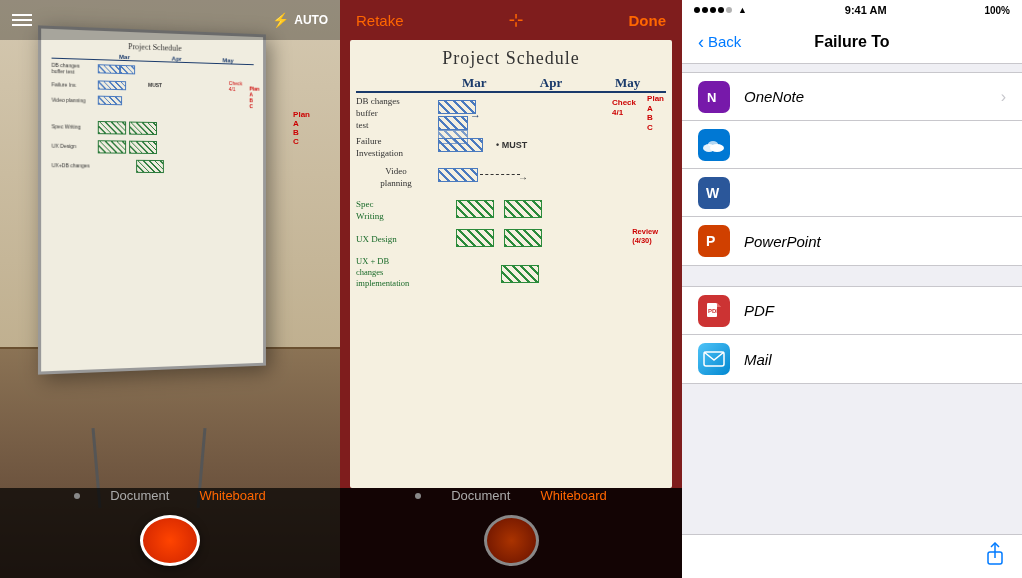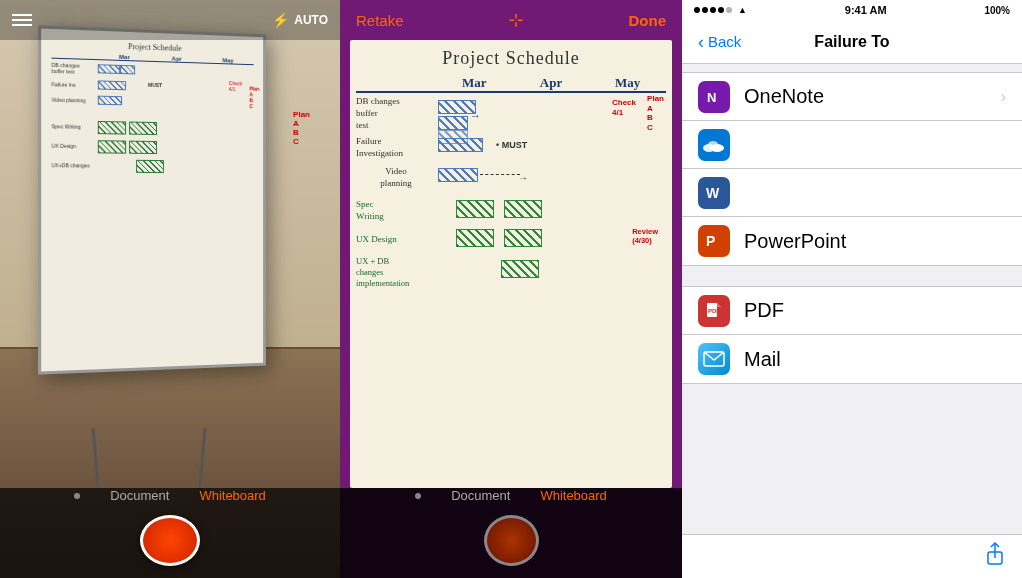--- a/index.html
+++ b/index.html
@@ -115,21 +115,21 @@
       border-radius: 50%;
       background: radial-gradient(circle, #ff4400, #cc2200);
       border: 3px solid #fff;
       box-shadow: 0 2px 8px rgba(0,0,0,0.5);
     }
 
     
     .panel-processed {
       width: 342px;
       height: 578px;
-      background: #701a75;
+      background: #7f1d1d;
       position: relative;
       flex-shrink: 0;
     }
     .processed-top-bar {
       position: absolute;
       top: 0;
       left: 0;
       right: 0;
       height: 40px;
       display: flex;
@@ -302,22 +302,23 @@
     }
     .icon-onenote { background: #7719AA; }
     .icon-onedrive { background: #0078d4; }
     .icon-word { background: #2b579a; }
     .icon-powerpoint { background: #d04000; }
     .icon-pdf { background: #cc3333; }
     .icon-mail { background: linear-gradient(135deg, #4fc3f7, #0288d1); }
     .icon-photos { background: white; border: 1px solid #ddd; }
     .export-item-label {
       flex: 1;
-      font-size: 20px;
+      font-size: 15px;
       color: #000;
+      font-style: italic;
     }
     .chevron-right {
       color: #c7c7cc;
       font-size: 16px;
     }
     .ios-bottom-bar {
       height: 44px;
       background: white;
       border-top: 1px solid #c8c7cc;
       display: flex;
@@ -491,21 +492,21 @@
       <div style="display:flex;align-items:center;min-height:26px;margin-bottom:3px;">
         <div style="width:80px;font-size:9px;color:#1a6b2a;line-height:1.3;font-family:Georgia,serif;">UX Design</div>
         <div style="flex:1;position:relative;height:26px;">
           <div style="position:absolute;left:20px;top:2px;width:38px;height:18px;background:repeating-linear-gradient(45deg,#2a8a3a,#2a8a3a 2px,transparent 2px,transparent 6px);border:1.5px solid #2a8a3a;"></div>
           <div style="position:absolute;left:68px;top:2px;width:38px;height:18px;background:repeating-linear-gradient(45deg,#2a8a3a,#2a8a3a 2px,transparent 2px,transparent 6px);border:1.5px solid #2a8a3a;"></div>
 
           <div style="position:absolute;right:8px;top:0px;font-size:7.5px;color:#cc0000;font-weight:bold;line-height:1.2;">Review<br>(4/30)</div>
         </div>
       </div>
 
-      <div style="display:flex;align-items:flex-start;min-height:28px;">
+      <div style="display:flex;align-items:flex-end;min-height:28px;">
         <div style="width:80px;font-size:8.5px;color:#1a6b2a;line-height:1.3;font-family:Georgia,serif;">UX + DB<br>changes<br>implementation</div>
         <div style="flex:1;position:relative;height:28px;">
           <div style="position:absolute;left:65px;top:4px;width:38px;height:18px;background:repeating-linear-gradient(45deg,#2a8a3a,#2a8a3a 2px,transparent 2px,transparent 6px);border:1.5px solid #2a8a3a;"></div>
         </div>
       </div>
     </div>
   </div>
 
   <div class="processed-bottom-bar">
     <div class="mode-tabs">

